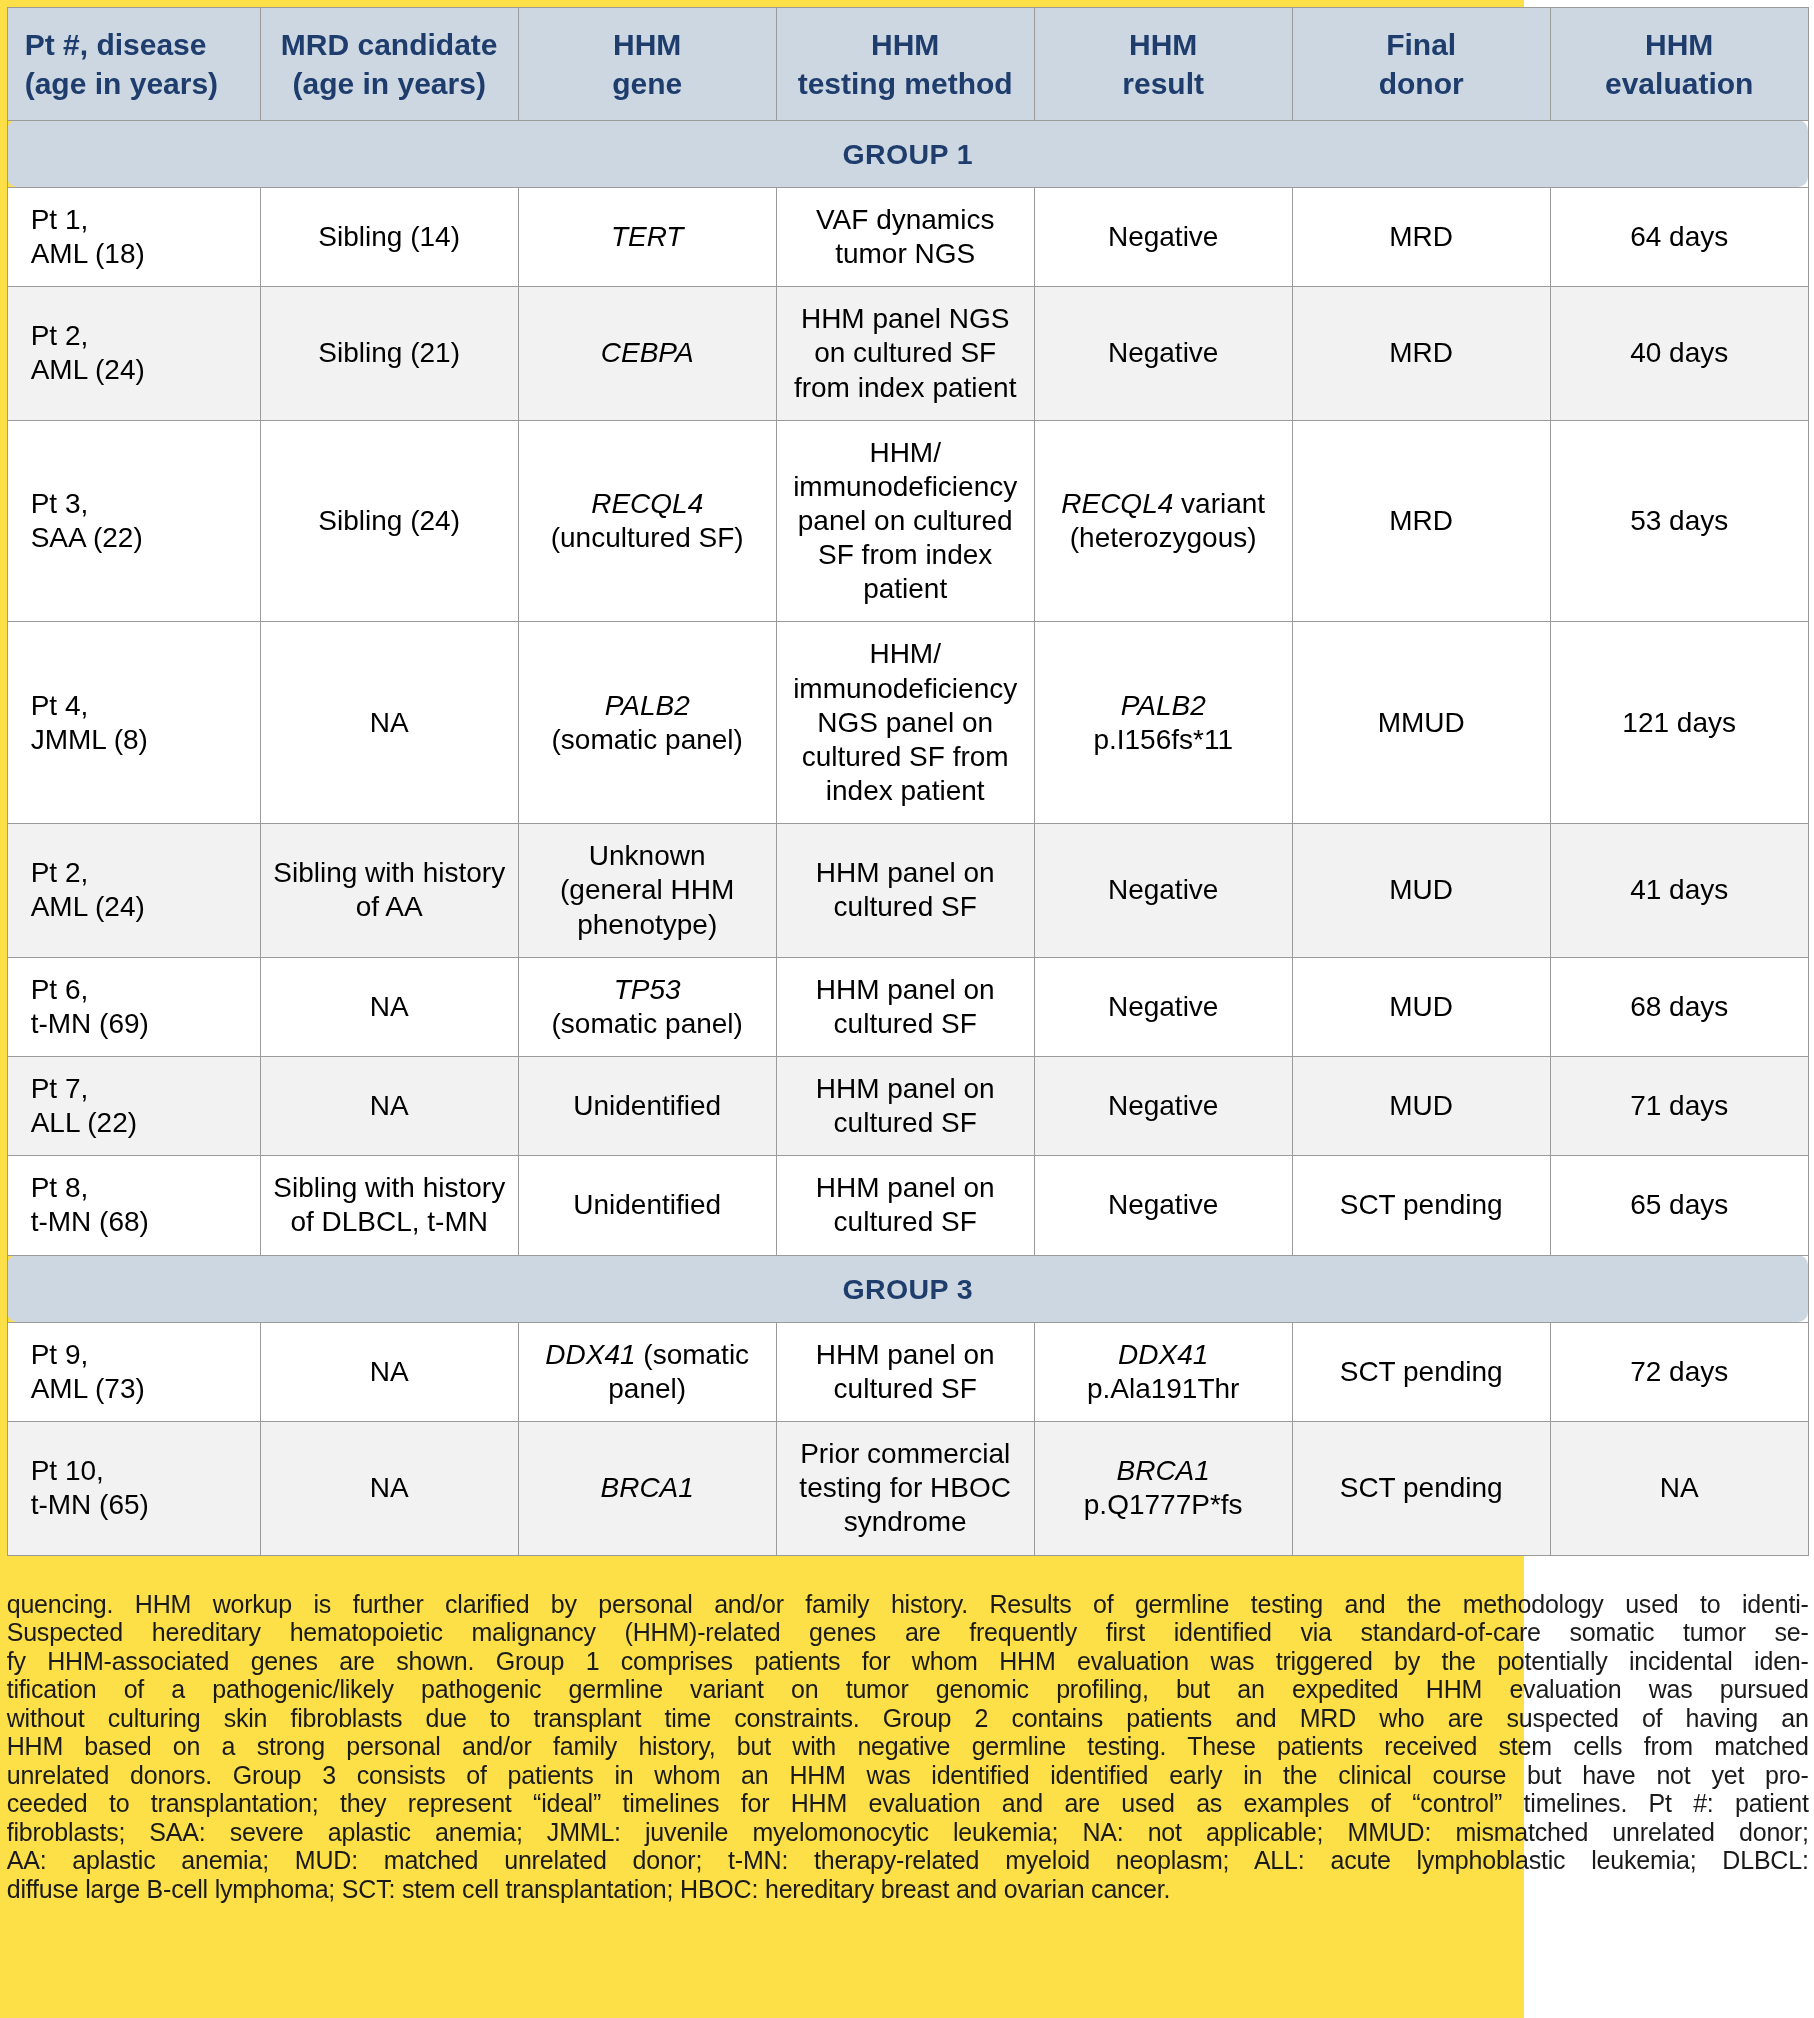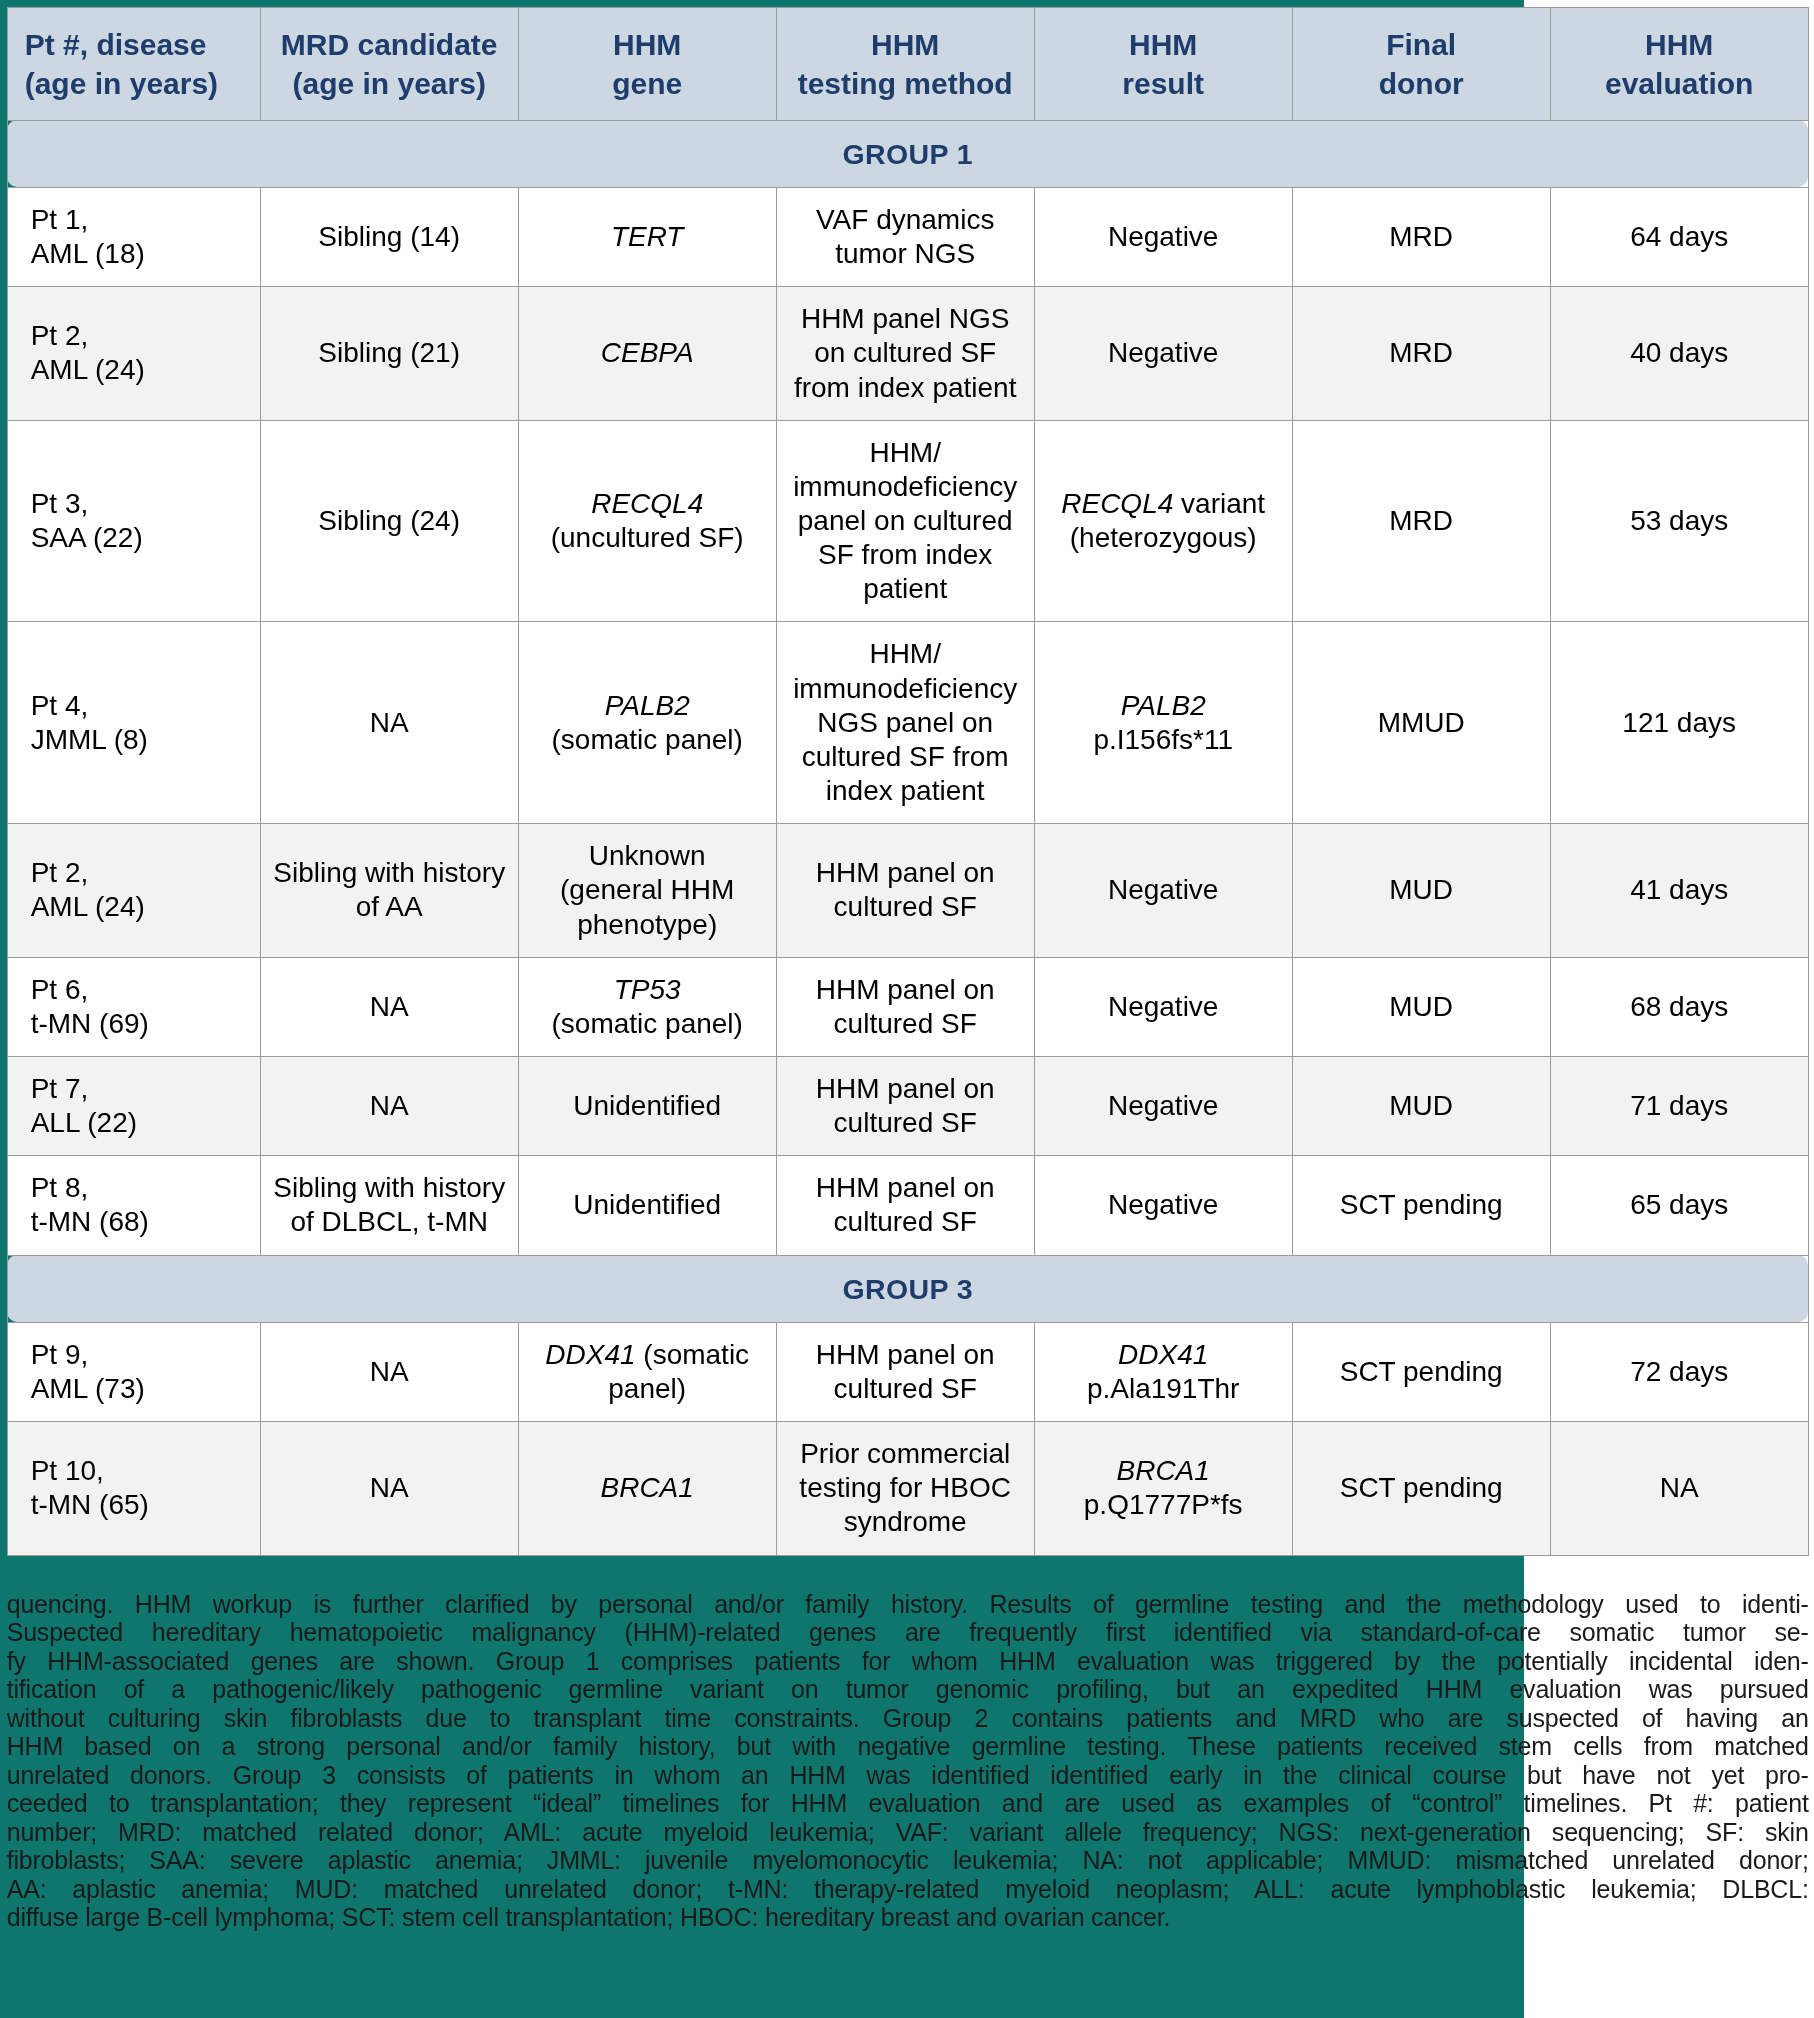--- a/index.html
+++ b/index.html
@@ -13,21 +13,21 @@
   *{box-sizing:border-box;margin:0;padding:0;}
   html,body{background:#ffffff;}
   body{
     width:1815px;
     font-family:"Liberation Sans","DejaVu Sans",sans-serif;
   }
   .page{
     width:1524px;
     min-height:2018px;
     padding:6.7px 6.7px 8.4px 6.7px;
-    background:#0f766e;
+    background:#fde047;
   }
   table.hhm-table{
     width:1802px;
     table-layout:fixed;
     border-collapse:collapse;
     border:1.7px solid #8c8c8c;
   }
   th,td{
     border:1.7px solid var(--border);
     vertical-align:middle;
@@ -264,20 +264,19 @@
 
   <div class="caption" id="caption">
       <div class="caption-line">quencing. HHM workup is further clarified by personal and/or family history. Results of germline testing and the methodology used to identi-</div>
       <div class="caption-line">Suspected hereditary hematopoietic malignancy (HHM)-related genes are frequently first identified via standard-of-care somatic tumor se-</div>
       <div class="caption-line">fy HHM-associated genes are shown. Group 1 comprises patients for whom HHM evaluation was triggered by the potentially incidental iden-</div>
       <div class="caption-line">tification of a pathogenic/likely pathogenic germline variant on tumor genomic profiling, but an expedited HHM evaluation was pursued</div>
       <div class="caption-line">without culturing skin fibroblasts due to transplant time constraints. Group 2 contains patients and MRD who are suspected of having an</div>
       <div class="caption-line">HHM based on a strong personal and/or family history, but with negative germline testing. These patients received stem cells from matched</div>
       <div class="caption-line">unrelated donors. Group 3 consists of patients in whom an HHM was identified identified early in the clinical course but have not yet pro-</div>
       <div class="caption-line">ceeded to transplantation; they represent “ideal” timelines for HHM evaluation and are used as examples of “control” timelines. Pt #: patient</div>
-      <div class="caption-line">number; MRD: matched related donor; AML: acute myeloid leukemia; VAF: variant allele frequency; NGS: next-generation sequencing; SF: skin</div>
       <div class="caption-line">fibroblasts; SAA: severe aplastic anemia; JMML: juvenile myelomonocytic leukemia; NA: not applicable; MMUD: mismatched unrelated donor;</div>
       <div class="caption-line">AA: aplastic anemia; MUD: matched unrelated donor; t-MN: therapy-related myeloid neoplasm; ALL: acute lymphoblastic leukemia; DLBCL:</div>
       <div class="caption-line">diffuse large B-cell lymphoma; SCT: stem cell transplantation; HBOC: hereditary breast and ovarian cancer.</div>
     </div>
 
 </div>
 
 
 </body></html>

